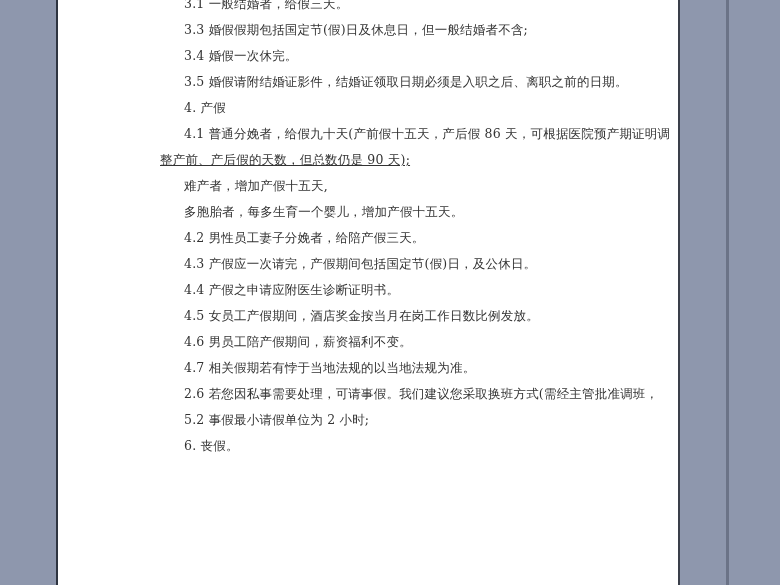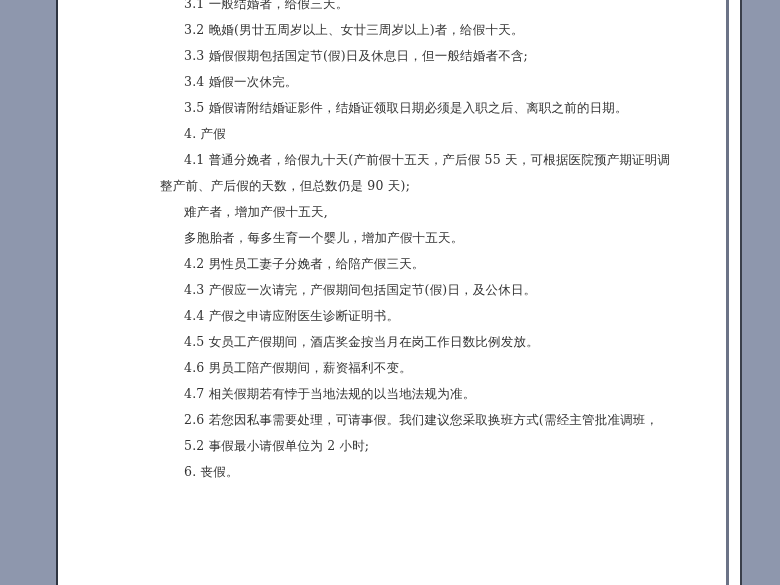--- a/index.html
+++ b/index.html
@@ -5,21 +5,21 @@
   html, body { margin: 0; padding: 0; }
   body {
     width: 780px; height: 585px; overflow: hidden;
     background: #8e97ad;
     position: relative;
     font-family: "DejaVu Serif", "Liberation Serif", serif;
   }
   .page {
     position: absolute;
     left: 56px; top: 0;
-    width: 686px; height: 585px;
+    width: 624px; height: 585px;
     background: #ffffff;
     border-left: 2px solid #2e3440;
     border-right: 2px solid #3a3f4a;
     box-sizing: border-box;
     overflow: hidden;
   }
   .shadow-r {
     position: absolute; left: 726px; top: 0; width: 3px; height: 585px;
     background: #6b7387;
   }
@@ -29,34 +29,33 @@
   .line {
     position: relative;
     height: 26px;
     line-height: 26px;
     font-size: 12.5px;
     color: #333333;
     white-space: nowrap;
     letter-spacing: 0.2px;
   }
   .line.indent { padding-left: 126px; }
-  .line.cont { padding-left: 102px; }
+  .line.cont { padding-left: 102px; text-decoration: underline; }
 </style>
 </head>
 <body>
 
 <div class="page">
   <div class="lines" id="lines">
     <div class="line indent">3.1 一般结婚者，给假三天。</div>
-    <div class="line indent">3.2 晚婚(男廿五周岁以上、女廿三周岁以上)者，给假十天。</div>
     <div class="line indent">3.3 婚假假期包括国定节(假)日及休息日，但一般结婚者不含;</div>
     <div class="line indent">3.4 婚假一次休完。</div>
     <div class="line indent">3.5 婚假请附结婚证影件，结婚证领取日期必须是入职之后、离职之前的日期。</div>
     <div class="line indent">4. 产假</div>
-    <div class="line indent">4.1 普通分娩者，给假九十天(产前假十五天，产后假 55 天，可根据医院预产期证明调</div>
+    <div class="line indent">4.1 普通分娩者，给假九十天(产前假十五天，产后假 86 天，可根据医院预产期证明调</div>
     <div class="line cont">整产前、产后假的天数，但总数仍是 90 天);</div>
     <div class="line indent">难产者，增加产假十五天,</div>
     <div class="line indent">多胞胎者，每多生育一个婴儿，增加产假十五天。</div>
     <div class="line indent">4.2 男性员工妻子分娩者，给陪产假三天。</div>
     <div class="line indent">4.3 产假应一次请完，产假期间包括国定节(假)日，及公休日。</div>
     <div class="line indent">4.4 产假之申请应附医生诊断证明书。</div>
     <div class="line indent">4.5 女员工产假期间，酒店奖金按当月在岗工作日数比例发放。</div>
     <div class="line indent">4.6 男员工陪产假期间，薪资福利不变。</div>
     <div class="line indent">4.7 相关假期若有悖于当地法规的以当地法规为准。</div>
     <div class="line indent">2.6 若您因私事需要处理，可请事假。我们建议您采取换班方式(需经主管批准调班，</div>

